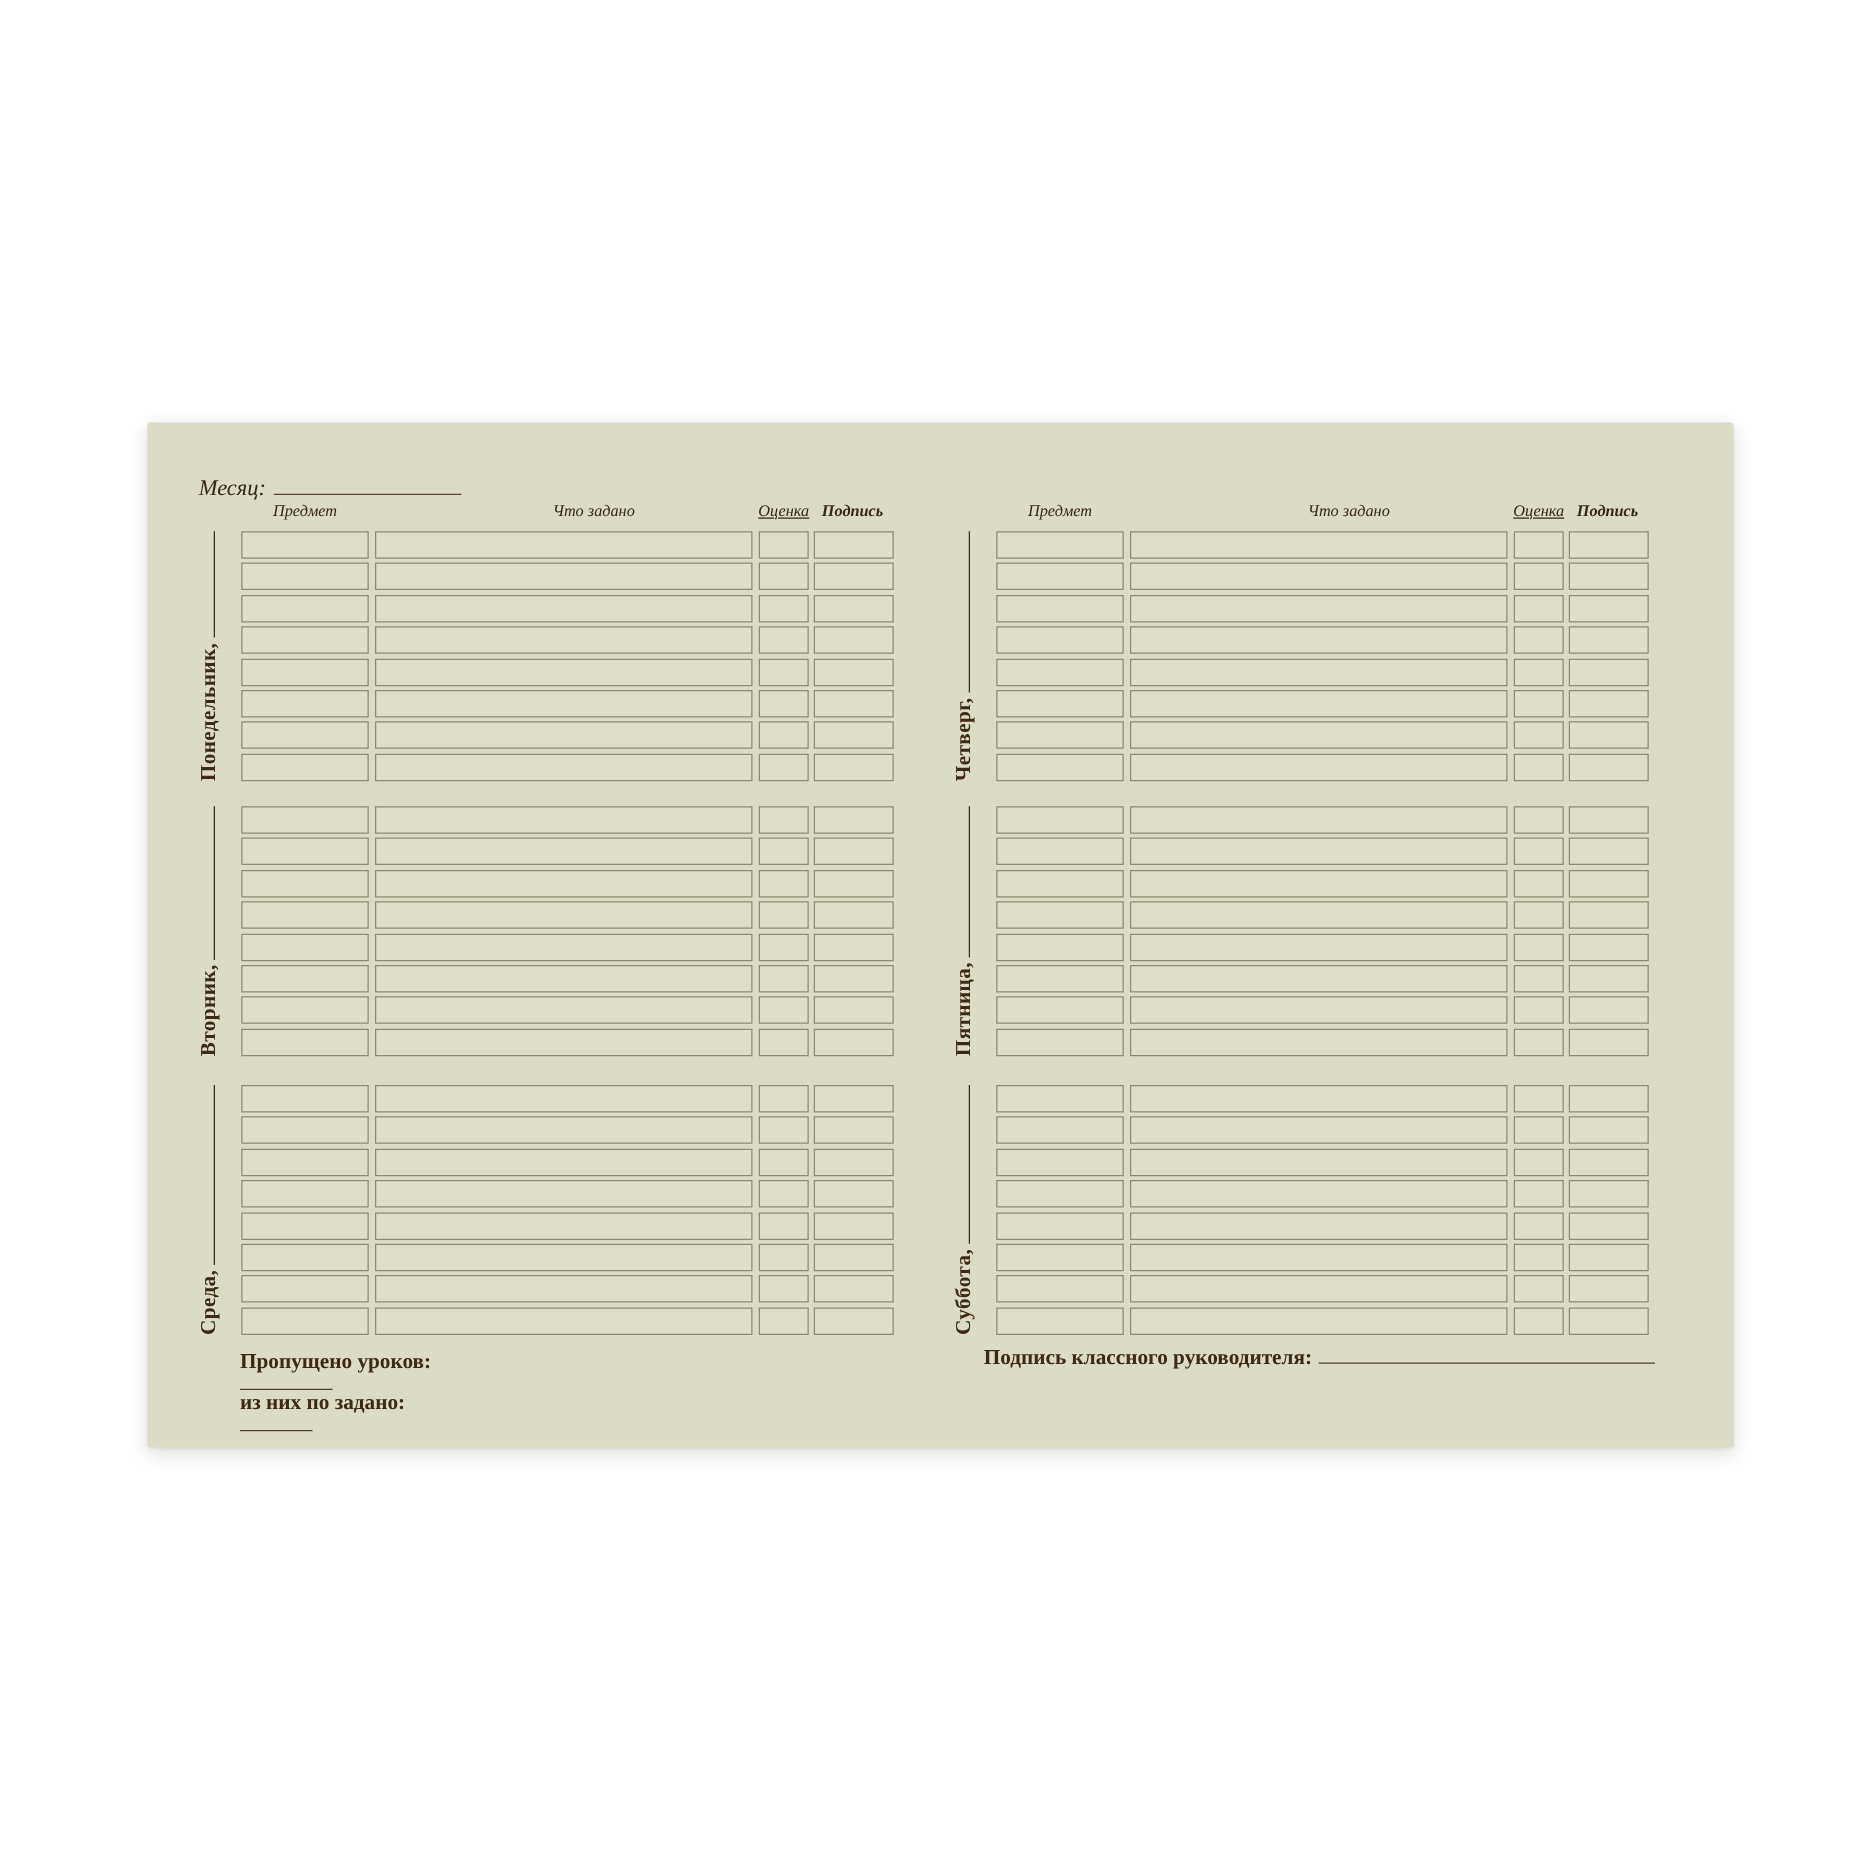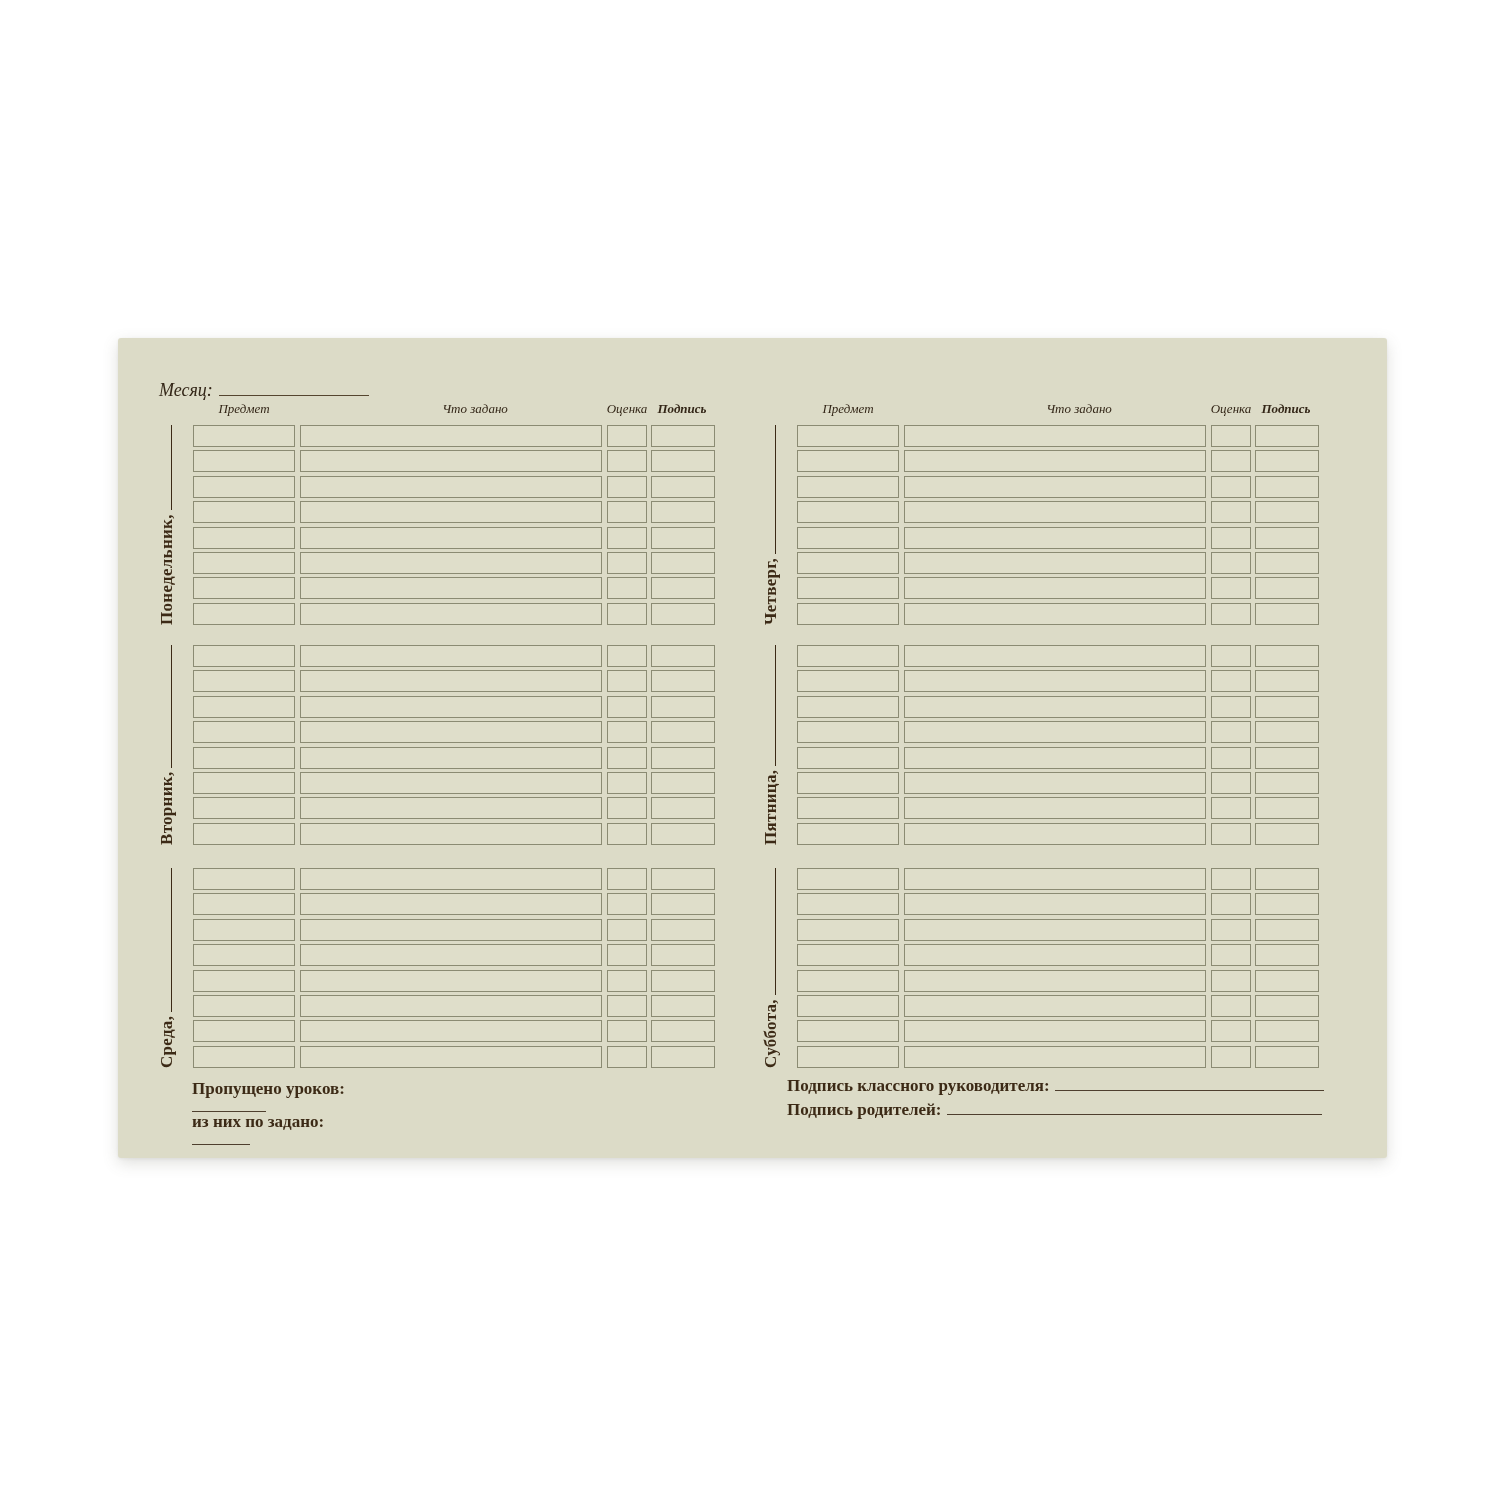--- a/index.html
+++ b/index.html
@@ -25,21 +25,21 @@
 
   .month-row{position:absolute;left:41px;top:42px;display:flex;align-items:baseline;
     font-style:italic;font-size:18px;color:var(--ink);}
   .month-line{display:inline-block;width:150px;height:14px;margin-left:6px;
     border-bottom:1.7px solid #55452f;}
 
   .col-h{position:absolute;top:63px;transform:translateX(-50%);white-space:nowrap;
     font-style:italic;font-size:13px;color:var(--ink);}
   .h-subject{left:126px;}
   .h-homework{left:333px;margin-left:24px;}
-  .h-grade{left:509px;}
+  .h-grade{left:509px;text-decoration:underline;}
   .h-sign{left:564px;font-weight:bold;}
 
   .day-block{position:absolute;left:0;width:640px;height:200px;}
   .rows{position:absolute;left:75px;top:0;width:522px;}
   .row{display:flex;height:22px;margin-bottom:3.4px;}
   .row:last-child{margin-bottom:0;}
   .cell{height:22px;border:1.3px solid var(--line);background:var(--cell);}
   .c-subject{width:102px;}
   .c-hw{width:302px;margin-left:5px;}
   .c-grade{width:40px;margin-left:5px;}
@@ -435,20 +435,16 @@
                 <div class="cell c-sign"></div>
               </div>
             </div>
           </div>
         </div>
 
       <div class="footer-row fr-1">
         <span>Подпись классного руководителя:</span>
         <span class="blank grow"></span>
       </div>
-      <div class="footer-row fr-2">
-        <span>Подпись родителей:</span>
-        <span class="blank grow"></span>
-      </div>
     </section>
 
   </div>
 </div>
 
 </body></html>

